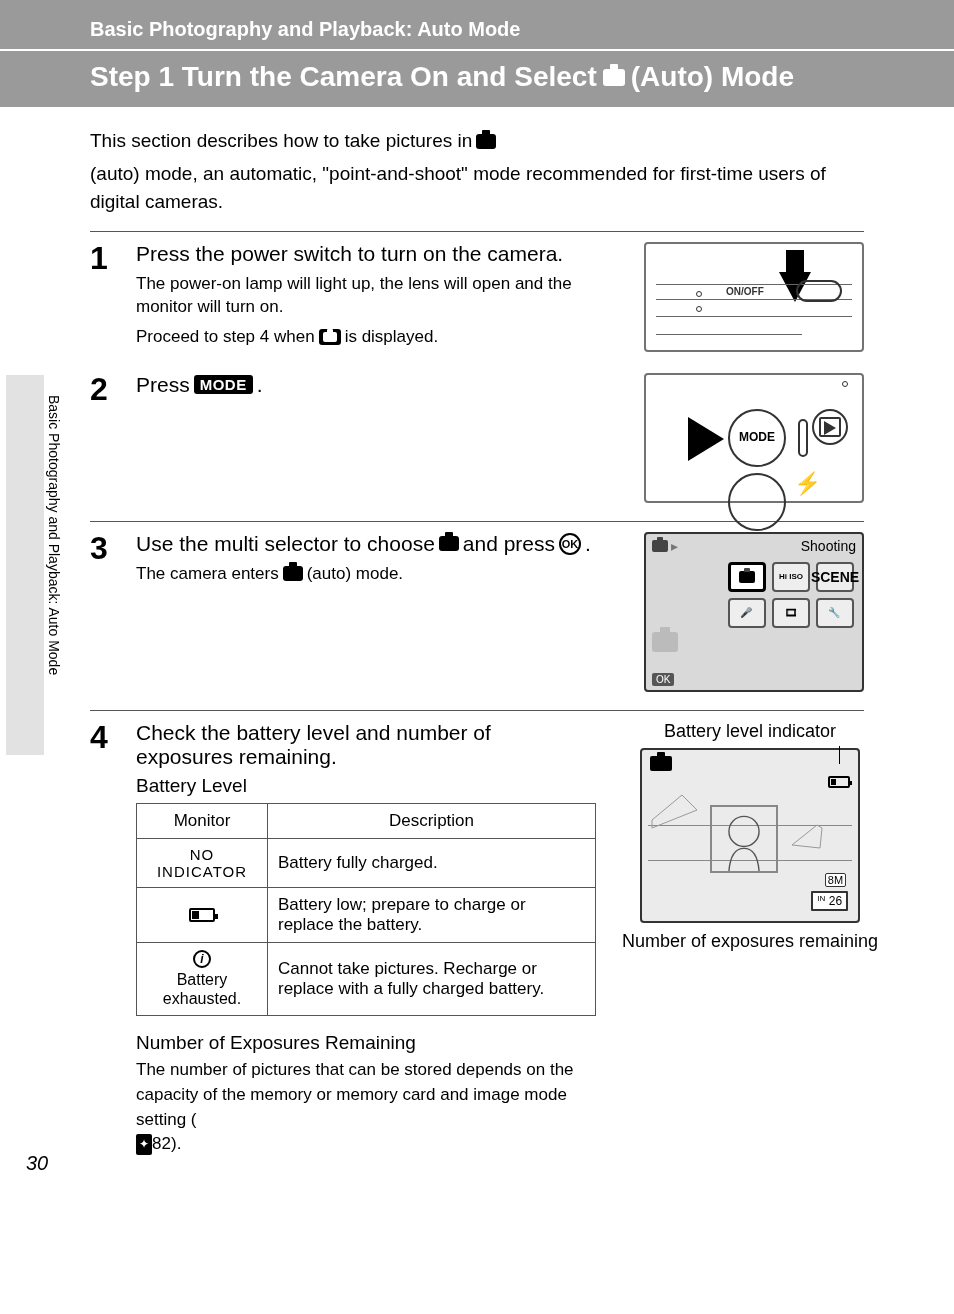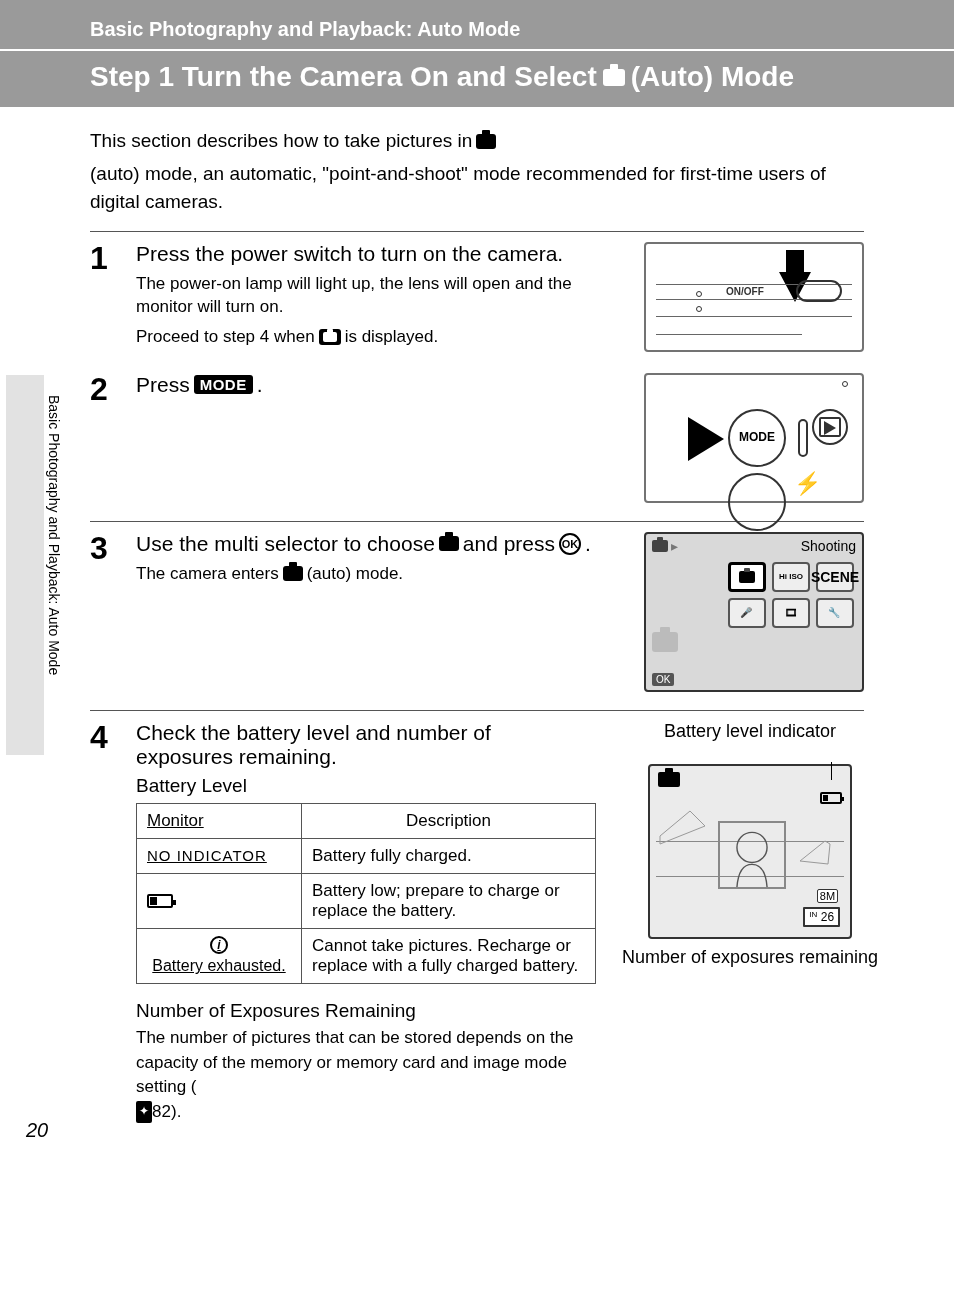--- a/index.html
+++ b/index.html
@@ -87,21 +87,21 @@
     flex-shrink: 0;
   }
   .illus-box {
     border: 2px solid #737373;
     border-radius: 4px;
     background: #fff;
   }
   .illus-power { width: 220px; height: 110px; position: relative; }
   .illus-mode  { width: 220px; height: 130px; position: relative; }
   .illus-shooting { width: 220px; height: 160px; position: relative; background:#d9d9d9; border-radius:4px; border:2px solid #333;}
-  .illus-monitor { width: 204px; height: 175px; position: relative; border:2px solid #333; border-radius:4px; background:#ebebeb;}
+  .illus-monitor { width: 220px; height: 175px; position: relative; border:2px solid #333; border-radius:4px; background:#ebebeb;}
   .sidebar-tab {
     position: absolute;
     left: 6px;
     top: 375px;
     width: 38px;
     height: 380px;
     background: #e2e2e2;
     border-radius: 0 0 0 0;
   }
   .sidebar-text {
@@ -159,25 +159,25 @@
     content:""; position:absolute; top:-3px; left:4px; width:6px; height:4px; background:#fff; border-radius:1px;
   }
   .table-wrap{ margin-top:6px;}
   .btable{
     border-collapse: collapse; width: 460px; font-size:17px;
   }
   .btable th, .btable td{
     border:1px solid #555; padding:7px 10px; vertical-align: middle;
   }
   .btable th{ text-align:center; font-weight:normal; background:#fff;}
-  .btable .mcol{ width:165px; text-align:left;text-decoration:underline;}
+  .btable .mcol{ width:131px; text-align:center;}
   .btable .scaps{ text-transform: uppercase; letter-spacing:1px; font-size:15px;}
   .subhead{ font-size:19px; margin:6px 0 4px 0;}
   .small-note{ font-size:17px; line-height:1.45; display:flex; flex-wrap:wrap; align-items:center; }
-  .label-caption{ font-size:18px; text-align:center; margin-bottom:22px;}
+  .label-caption{ font-size:18px; text-align:center; margin-bottom:6px;}
   .caption-below{ font-size:18px; margin-top:8px; padding:0 8px;}
   .right-col{ display:flex; flex-direction:column; align-items:center;}
   
   .arrow-down {
     width:0;height:0;border-left:16px solid transparent;border-right:16px solid transparent;border-top:30px solid #000;
     position:absolute;
   }
   .arrow-stem { position:absolute; background:#000; }
   .illus-power .line{position:absolute; background:#666; height:1px;}
   .onoff-label{ position:absolute; font-size:10px; font-weight:bold; color:#333;}
@@ -414,13 +414,13 @@
           <path d="M10 70 L40 45 L55 60 L10 78 Z" fill="none" stroke="#999" stroke-width="1"></path>
           <path d="M150 95 L175 75 L180 78 L178 98 Z" fill="none" stroke="#999" stroke-width="1"></path>
         </svg>
       </div>
       <div class="caption-below">Number of exposures remaining</div>
     </div>
   </div>
 
 </div>
 
-<div class="page-number">20</div>
+<div class="page-number">30</div>
 
 </body></html>

